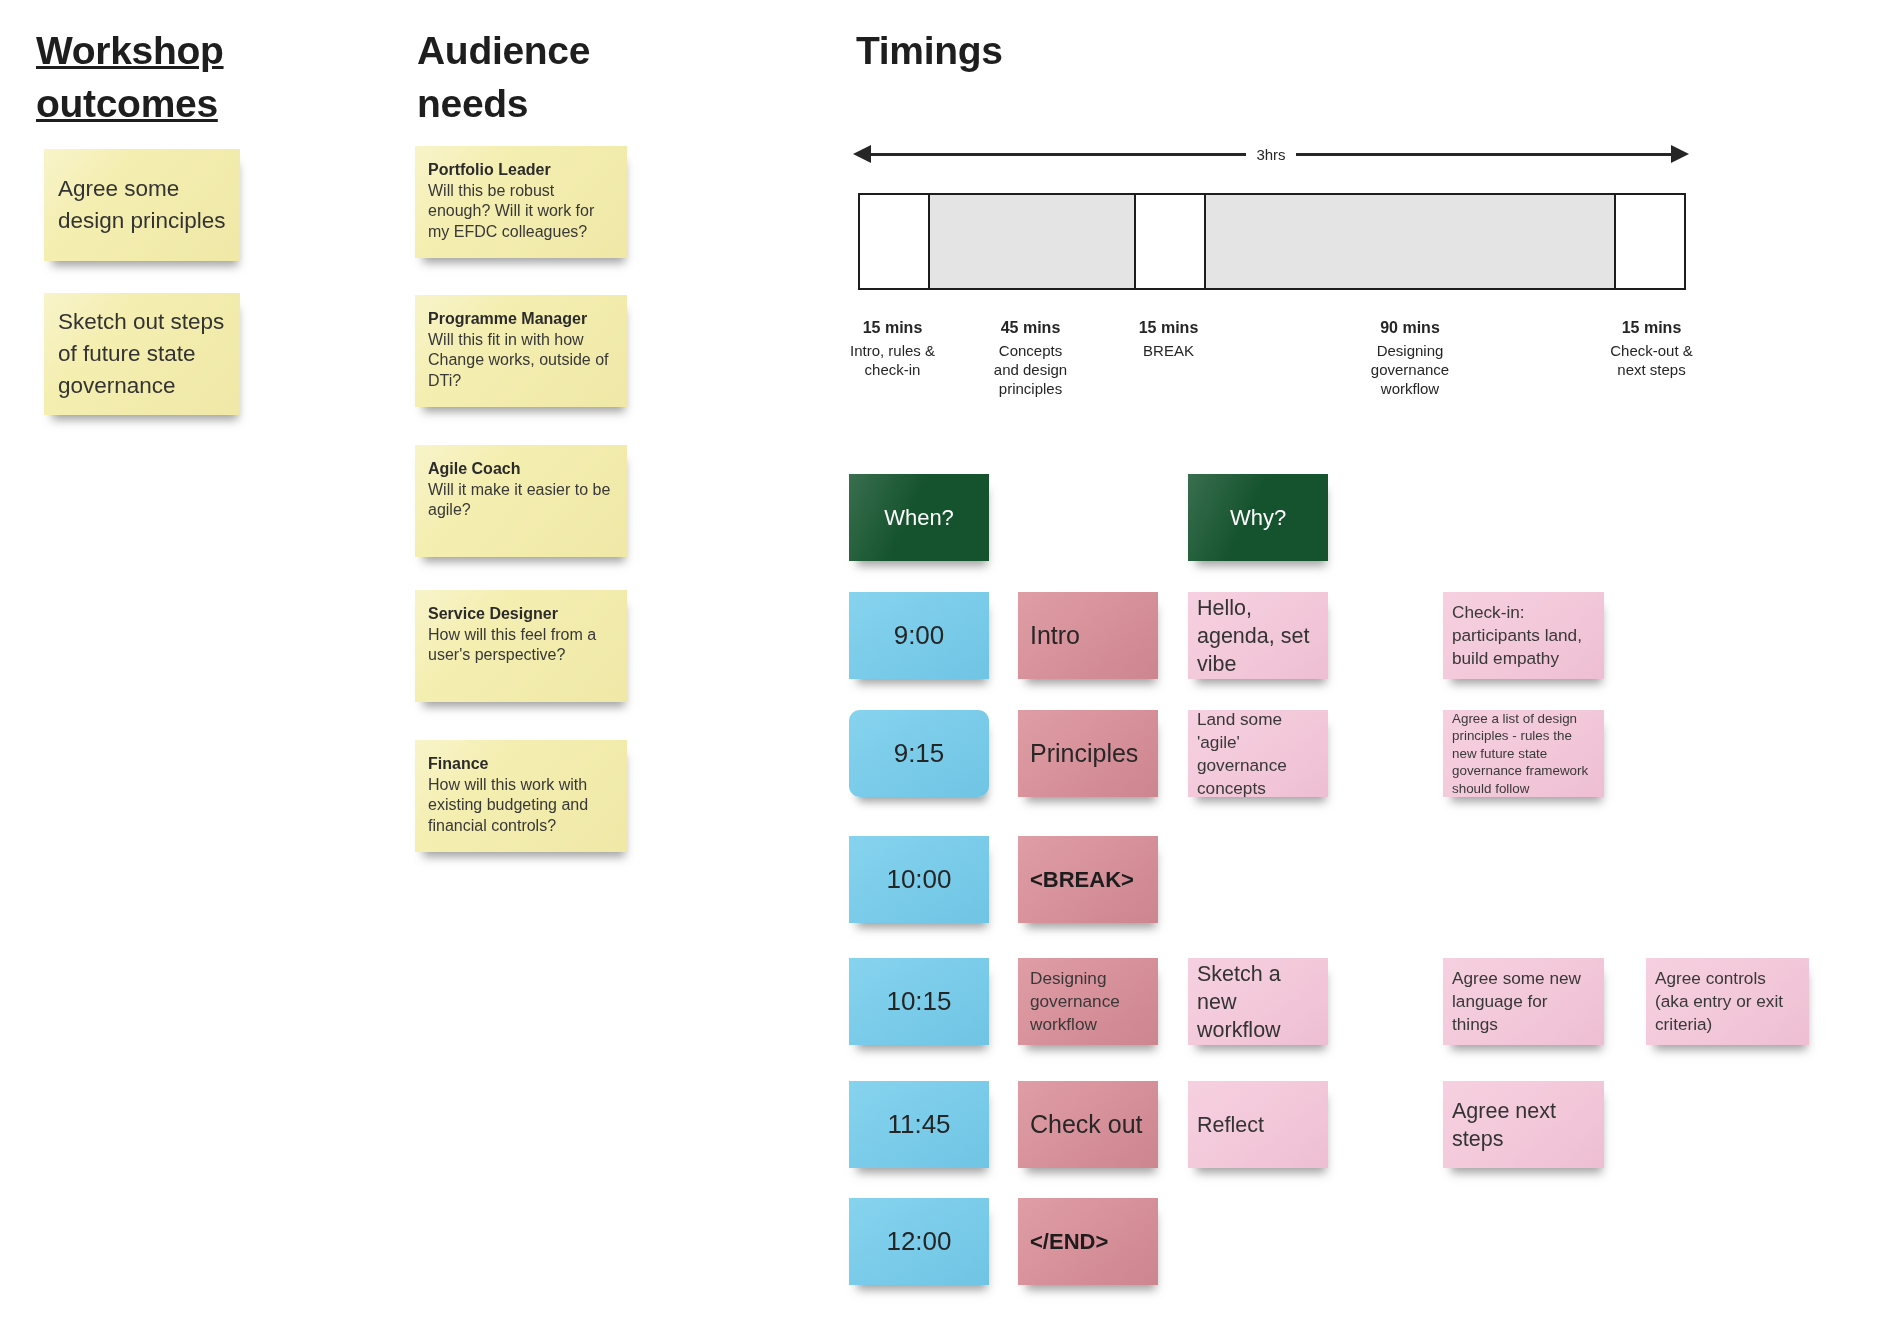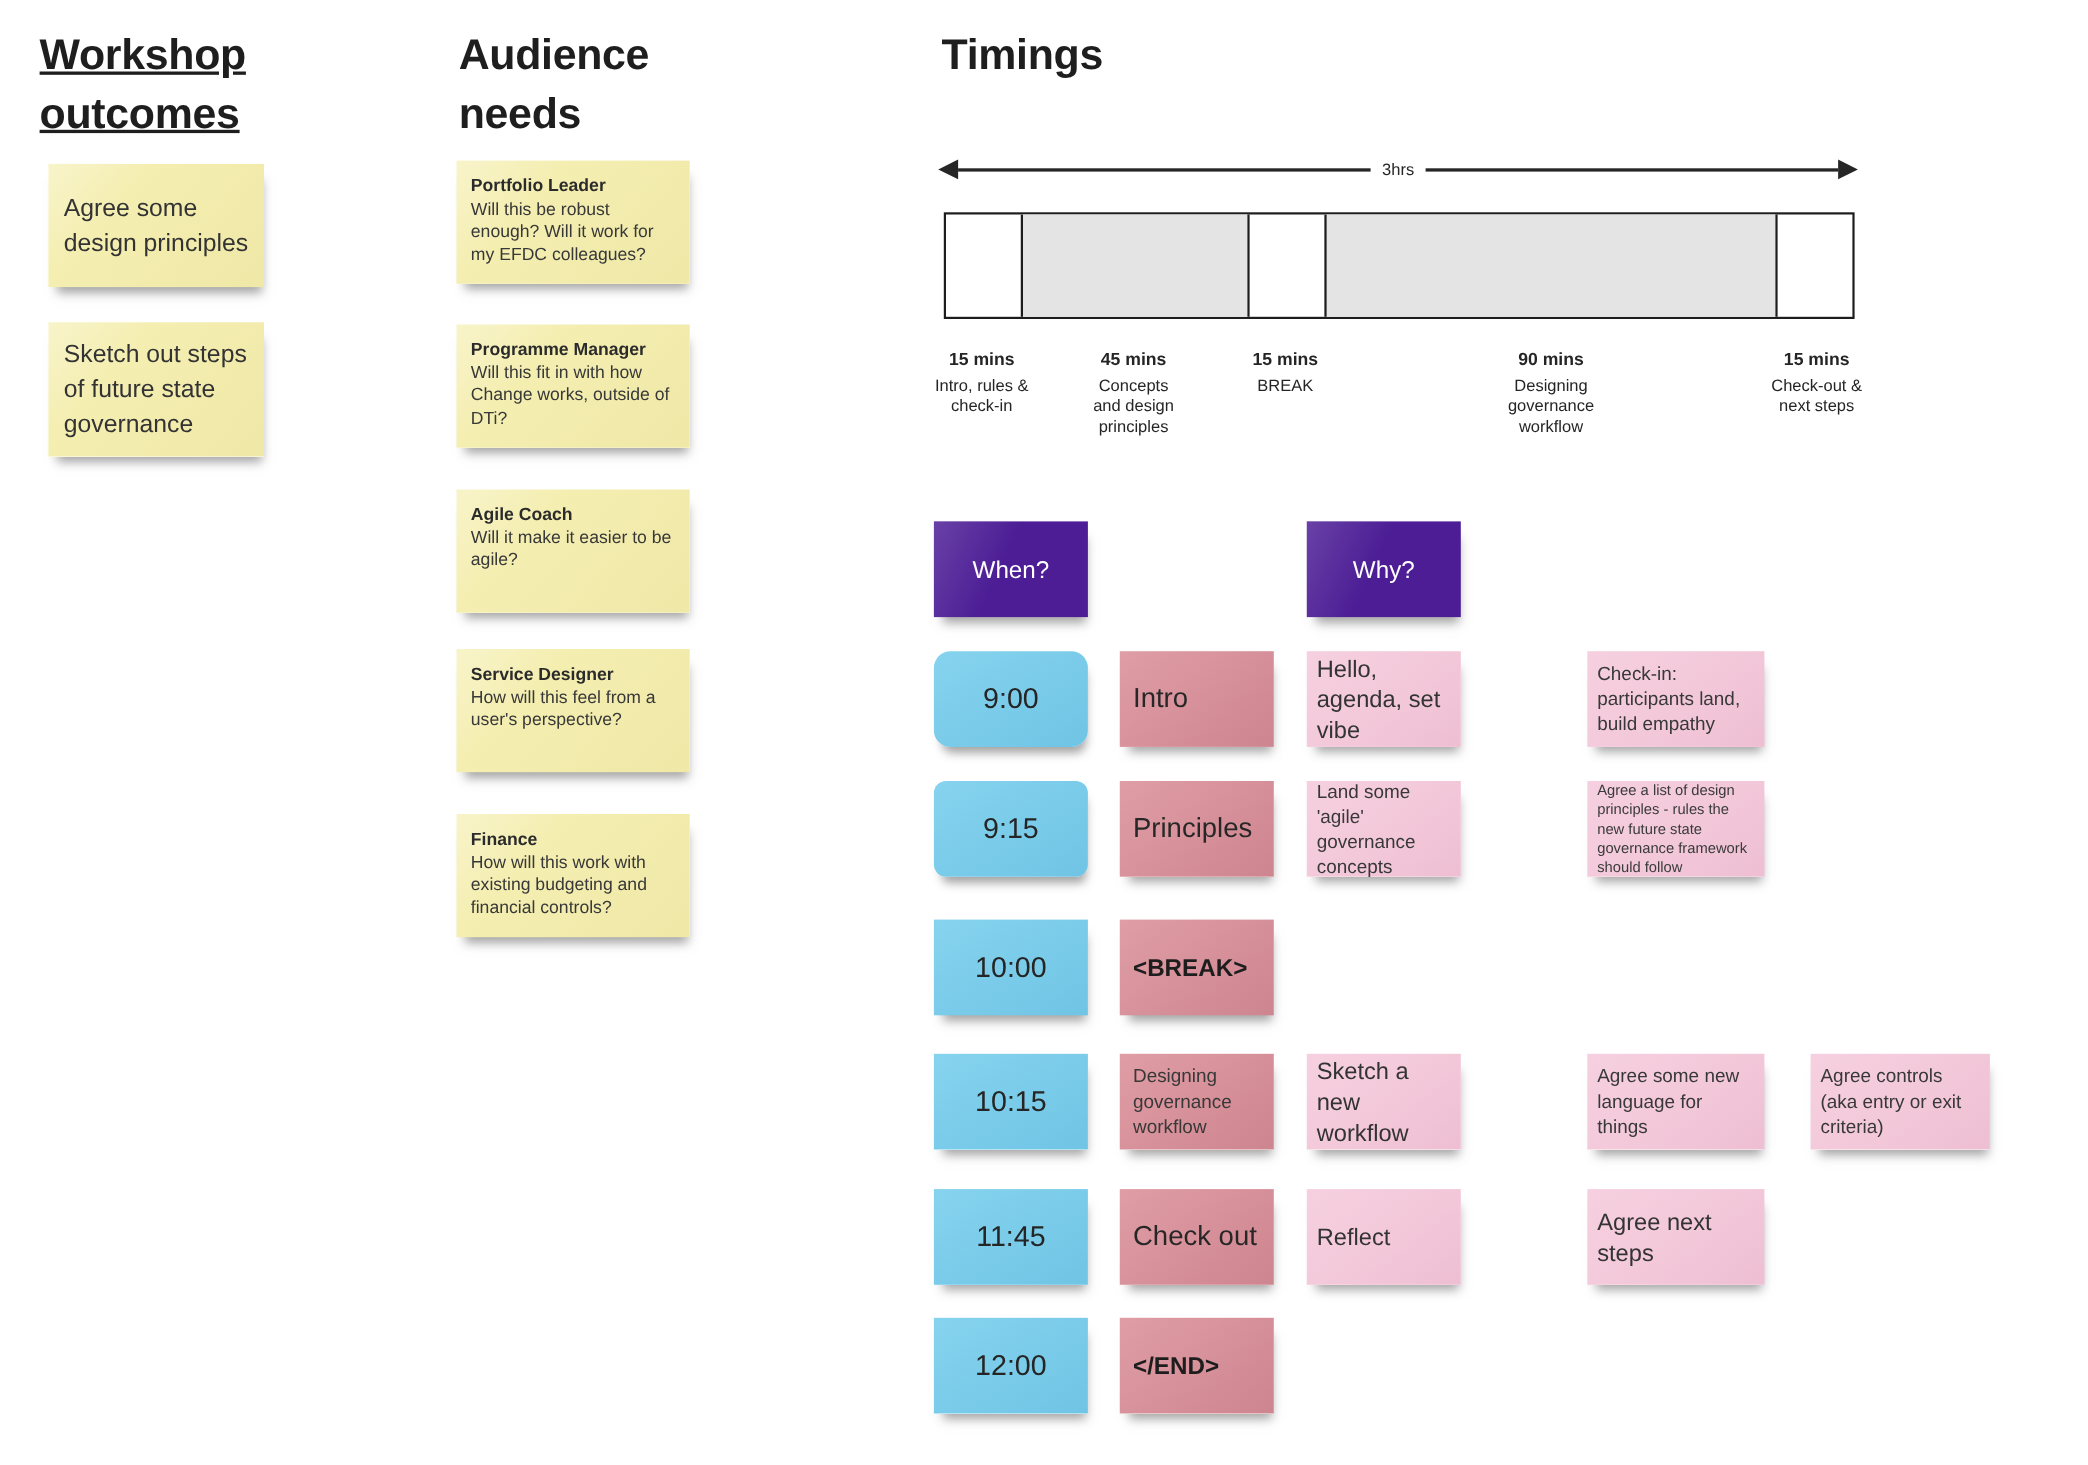--- a/index.html
+++ b/index.html
@@ -16,21 +16,21 @@
   .note .txt{display:block;width:100%;}
   .yellow{background:linear-gradient(132deg,#f8f4ca 0%,#f4eeb1 32%,#efe8a7 100%);
           padding:12px 14px;}
   .yellow.block{display:block;padding:14px 13px;}
   .blue{background:linear-gradient(148deg,#86d3ee 0%,#79cbe9 55%,#70c4e4 100%);
         justify-content:center;text-align:center;}
   .red{background:linear-gradient(140deg,#df9da5 0%,#d8929b 45%,#cd8590 100%);
        padding:8px 12px;}
   .pink{background:linear-gradient(140deg,#f6d0e0 0%,#f3c9da 50%,#eebed2 100%);
         padding:8px 9px;}
-  .black{background:#4c1d95;color:#ffffff;justify-content:center;text-align:center;
+  .black{background:#14532d;color:#ffffff;justify-content:center;text-align:center;
          overflow:hidden;}
   .black::after{content:'';position:absolute;inset:0;
          background:linear-gradient(115deg,rgba(255,255,255,.16) 0%,rgba(255,255,255,0) 45%);}
 
   
   .t-time{font-size:26px;color:#252525;}
   .t-rlg {font-size:25px;color:#272727;}
   .t-lg  {font-size:21.5px;line-height:28px;color:#333;}
   .t-md  {font-size:17.2px;line-height:23px;color:#383838;}
   .t-sm  {font-size:13.4px;line-height:17.6px;color:#3a3a3a;}
@@ -129,21 +129,21 @@
     <div class="tl-label" style="left: 1651.5px; top: 318px; width: 160px;">
       <div class="tl-dur">15 mins</div>
       <div class="tl-act" style="width: 102px;">Check-out &amp; next steps</div>
     </div>
     <div class="note black" style="left: 849px; top: 474px; width: 140px; height: 87px;">
       <span class="txt t-head">When?</span>
     </div>
     <div class="note black" style="left: 1188px; top: 474px; width: 140px; height: 87px;">
       <span class="txt t-head">Why?</span>
     </div>
-    <div class="note blue" style="left: 849px; top: 592px; width: 140px; height: 87px; border-radius: 15px;">
+    <div class="note blue" style="left: 849px; top: 592px; width: 140px; height: 87px;">
       <span class="txt t-time">9:00</span>
     </div>
     <div class="note red" style="left: 1018px; top: 592px; width: 140px; height: 87px;">
       <span class="txt t-rlg">Intro</span>
     </div>
     <div class="note pink" style="left: 1188px; top: 592px; width: 140px; height: 87px;">
       <span class="txt t-lg">Hello, agenda, set vibe</span>
     </div>
     <div class="note pink" style="left: 1443px; top: 592px; width: 161px; height: 87px;">
       <span class="txt t-md">Check-in: participants land, build empathy</span>

